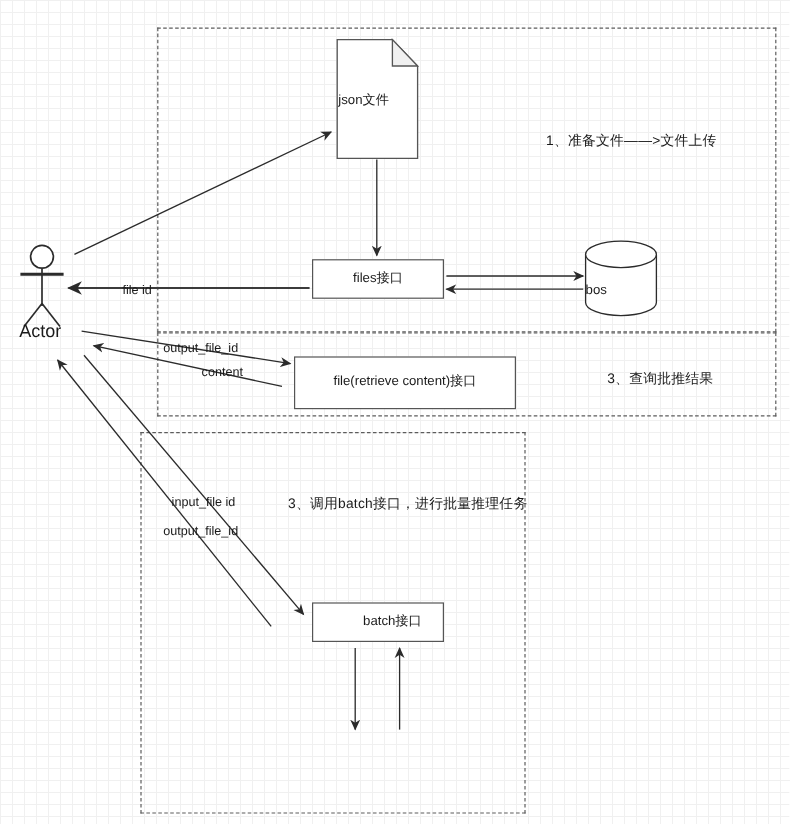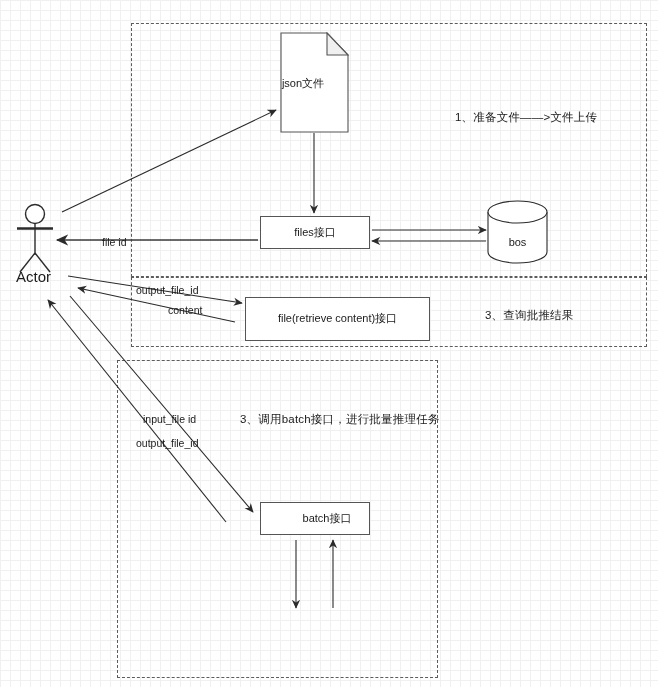--- a/index.html
+++ b/index.html
@@ -53,21 +53,21 @@
     left: 0;
     width: 100%;
     text-align: center;
     font-size: 11px;
     color: #1a1a1a;
   }
   .cyl-label {
     position: absolute;
     left: 0;
     width: 100%;
-    text-align: center;
+    text-align: left;
     font-size: 11px;
     color: #1a1a1a;
   }
   .actor-label {
     position: absolute;
     font-size: 15px;
     color: #1a1a1a;
     white-space: nowrap;
   }
   .note {
@@ -150,21 +150,21 @@
   <div class="cyl-label" id="bos-label" style="left:488px; top:236px; width:59px;">bos</div>
 
   <div class="node" id="node-retrieve" style="left: 245px; top: 297px; width: 185px; height: 44px;">file(retrieve content)接口</div>
 
   <div class="node" id="node-batch" style="left: 260px; top: 502px; width: 110px; height: 33px; padding-left: 24px;">batch接口</div>
 
 
   <div class="actor-label" style="left:16px; top:268px;">Actor</div>
 
   <div class="note" id="note-0" style="left: 455px; top: 110px;">1、准备文件——&gt;文件上传</div>
-  <div class="note" id="note-1" style="left: 485px; top: 308px;">3、查询批推结果</div>
+  <div class="note" id="note-1" style="left: 506px; top: 308px;">3、查询批推结果</div>
   <div class="note" id="note-2" style="left: 240px; top: 412px;">3、调用batch接口，进行批量推理任务</div>
 
   <div class="edge-label" id="el-file-id" style="left: 102px; top: 236px;">file id</div>
   <div class="edge-label" id="el-output-1" style="left: 136px; top: 284px;">output_file_id</div>
   <div class="edge-label" id="el-content" style="left: 168px; top: 304px;">content</div>
   <div class="edge-label" id="el-input" style="left: 129px; top: 413px; margin-left: 14px;">input_file id</div>
   <div class="edge-label" id="el-output-2" style="left: 136px; top: 437px;">output_file_id</div>
 
 </div>
 

